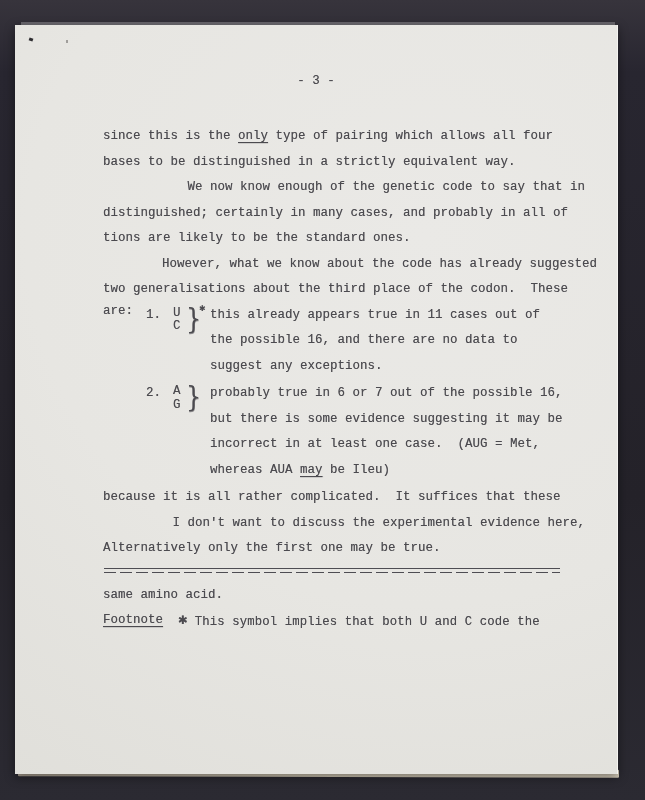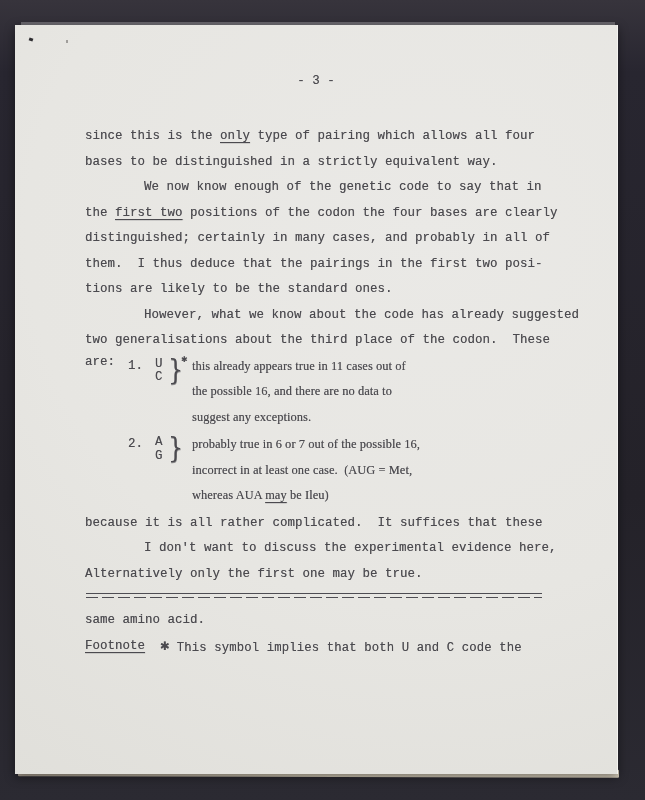--- a/index.html
+++ b/index.html
@@ -25,61 +25,59 @@
     content:"";position:absolute;top:-3px;left:6px;right:2px;height:3px;
     background:#8c8a8e;opacity:.55;
   }
   .speck-a{position:absolute;left:14px;top:13px;width:4px;height:3px;background:#2e2d31;transform:rotate(20deg);}
   .speck-b{position:absolute;left:51px;top:15px;width:2px;height:3px;background:#a09e9b;}
   .pagenum{
     position:absolute;top:49px;left:0;width:100%;text-align:center;
     font-size:12.3px;letter-spacing:.12px;white-space:pre;
   }
   .doc-body{
-    position:absolute;left:70px;top:99px;width:482px;
+    position:absolute;left:88px;top:99px;width:482px;
     font-size:12.3px;letter-spacing:.12px;
   }
   .tline{white-space:pre;line-height:25.5px;min-height:25.5px;}
-  .tline.indent{padding-left:59px;}
+  .tline.indent{padding-left:59px;text-align:right;}
   .u{text-decoration:underline;text-underline-offset:3px;text-decoration-thickness:1px;}
   .ast{font-size:15px;line-height:1;position:relative;top:1px;}
   .drop{position:relative;top:2px;}
   .list-item{display:flex;align-items:flex-start;margin-bottom:2px;}
   .li-lead{width:43px;position:relative;top:-4px;white-space:pre;line-height:25.5px;}
   .li-num{width:27px;white-space:pre;line-height:25.5px;}
   .li-pair{width:13px;display:flex;flex-direction:column;line-height:13.5px;padding-top:4px;}
   .li-brace{
     width:13px;font-family:"DejaVu Serif",serif;font-size:24px;line-height:30px;
     transform:scaleY(1.2);transform-origin:50% 35%;
   }
   .li-sup{width:11px;font-size:10px;position:relative;top:-1px;}
-  .li-text{flex:1;font-family:Liberation Serif, serif;}
+  .li-text{flex:1;}
   .separator{
     margin:6px 0 9px 1px;width:456px;height:5px;
     border-top:1.4px solid #4e4d53;
     background:repeating-linear-gradient(90deg,#4e4d53 0 12px,rgba(78,77,83,0) 12px 16px);
     background-size:456px 1.2px;background-repeat:no-repeat;background-position:0 3.2px;
   }
 </style>
 </head>
 <body>
 
 <div class="backing"></div>
 
 <div class="paper">
   <div class="speck-a"></div>
   <div class="speck-b"></div>
   <div class="pagenum">- 3 -</div>
   <div class="doc-body">
       <div class="tline"><span>since this is the </span><span class="u">only</span><span> type of pairing which allows all four</span></div>
       <div class="tline"><span>bases to be distinguished in a strictly equivalent way.</span></div>
       <div class="tline indent"><span>We now know enough of the genetic code to say that in</span></div>
-      <div class="tline"><span>the </span><span class="u">first two</span><span> positions of the codon the four bases are clearly</span></div>
       <div class="tline"><span>distinguished; certainly in many cases, and probably in all of</span></div>
-      <div class="tline"><span>them.  I thus deduce that the pairings in the first two posi-</span></div>
       <div class="tline"><span>tions are likely to be the standard ones.</span></div>
       <div class="tline indent"><span>However, what we know about the code has already suggested</span></div>
       <div class="tline"><span>two generalisations about the third place of the codon.  These</span></div>
       <div class="list-item">
         <span class="li-lead">are:</span>
         <span class="li-num">1.</span>
         <span class="li-pair">
           <span>U</span>
           <span>C</span>
         </span>
@@ -95,20 +93,21 @@
         <span class="li-lead"></span>
         <span class="li-num">2.</span>
         <span class="li-pair">
           <span>A</span>
           <span>G</span>
         </span>
         <span class="li-brace">}</span>
         <span class="li-sup"></span>
         <div class="li-text">
           <div class="tline"><span>probably true in 6 or 7 out of the possible 16,</span></div>
+          <div class="tline"><span>but there is some evidence suggesting it may be</span></div>
           <div class="tline"><span>incorrect in at least one case.  (AUG = Met,</span></div>
           <div class="tline"><span>whereas AUA </span><span class="u">may</span><span> be Ileu)</span></div>
         </div>
       </div>
       <div class="tline"><span>because it is all rather complicated.  It suffices that these</span></div>
       <div class="tline indent"><span>I don't want to discuss the experimental evidence here,</span></div>
       <div class="tline"><span>Alternatively only the first one may be true.</span></div>
       <div class="separator"></div>
       <div class="tline"><span>same amino acid.</span></div>
       <div class="tline"><span class="u">Footnote</span><span>  </span><span class="ast">✱</span><span class="drop"> This symbol implies that both U and C code the</span></div>

